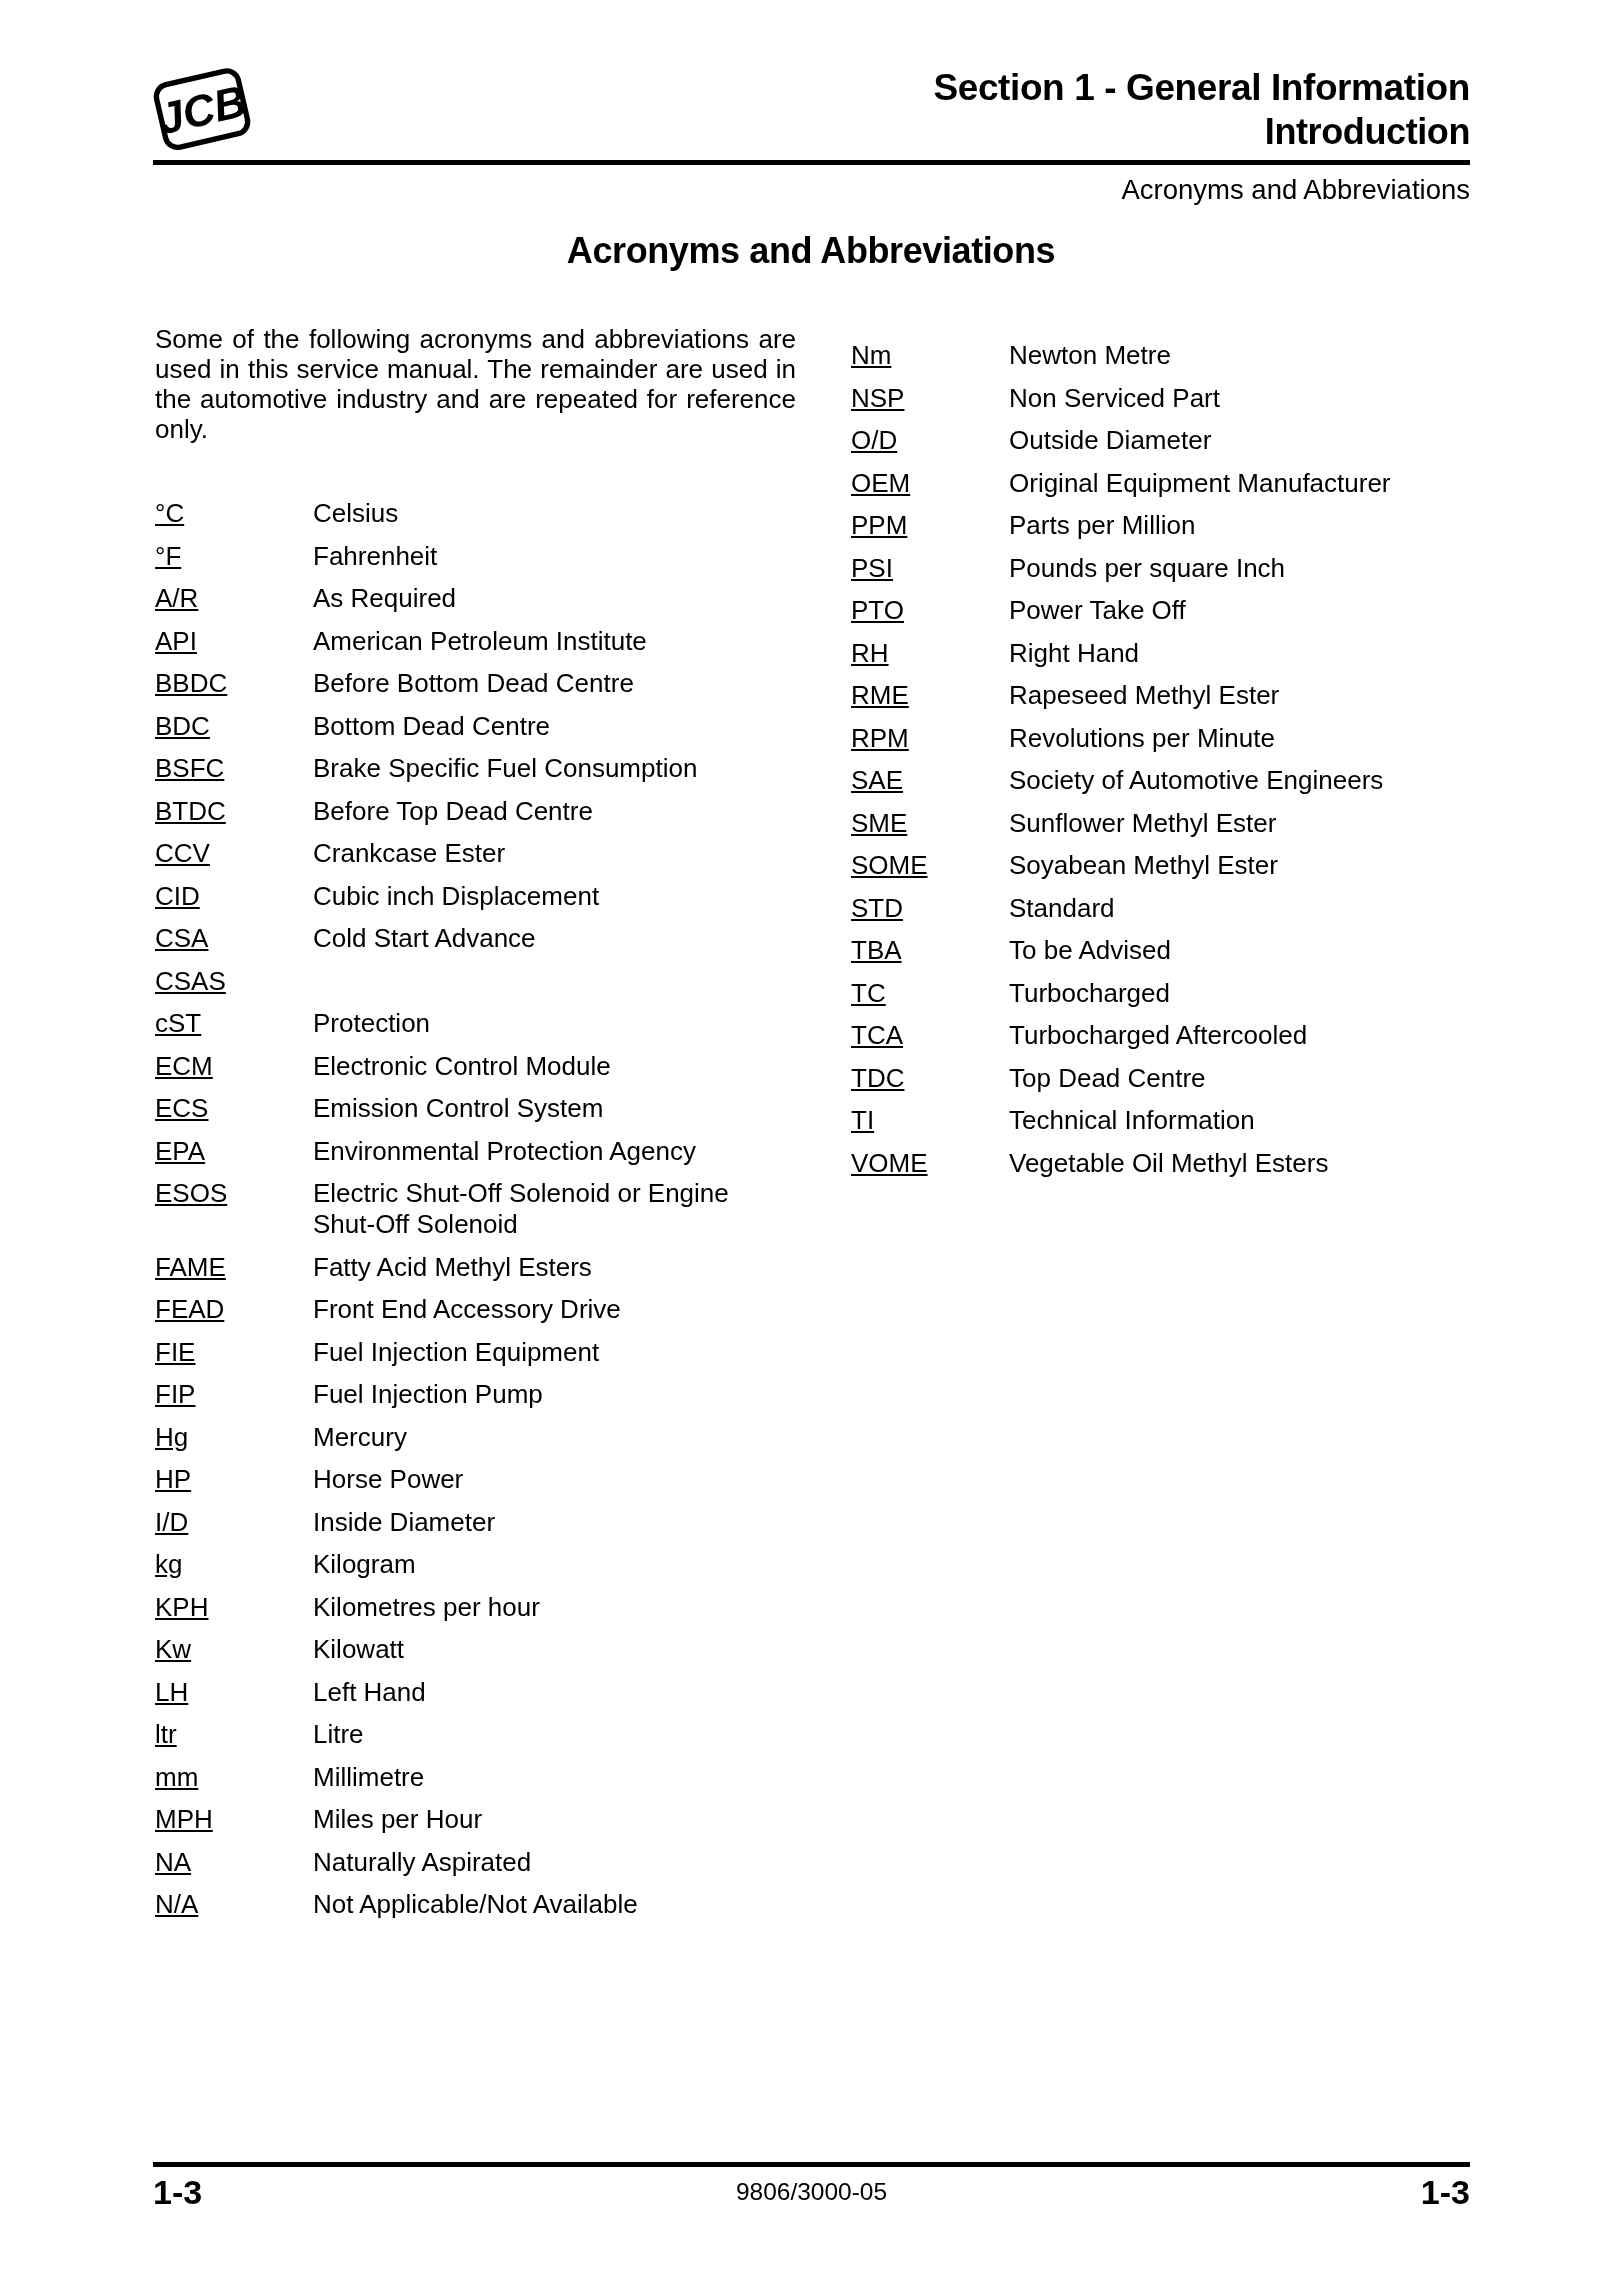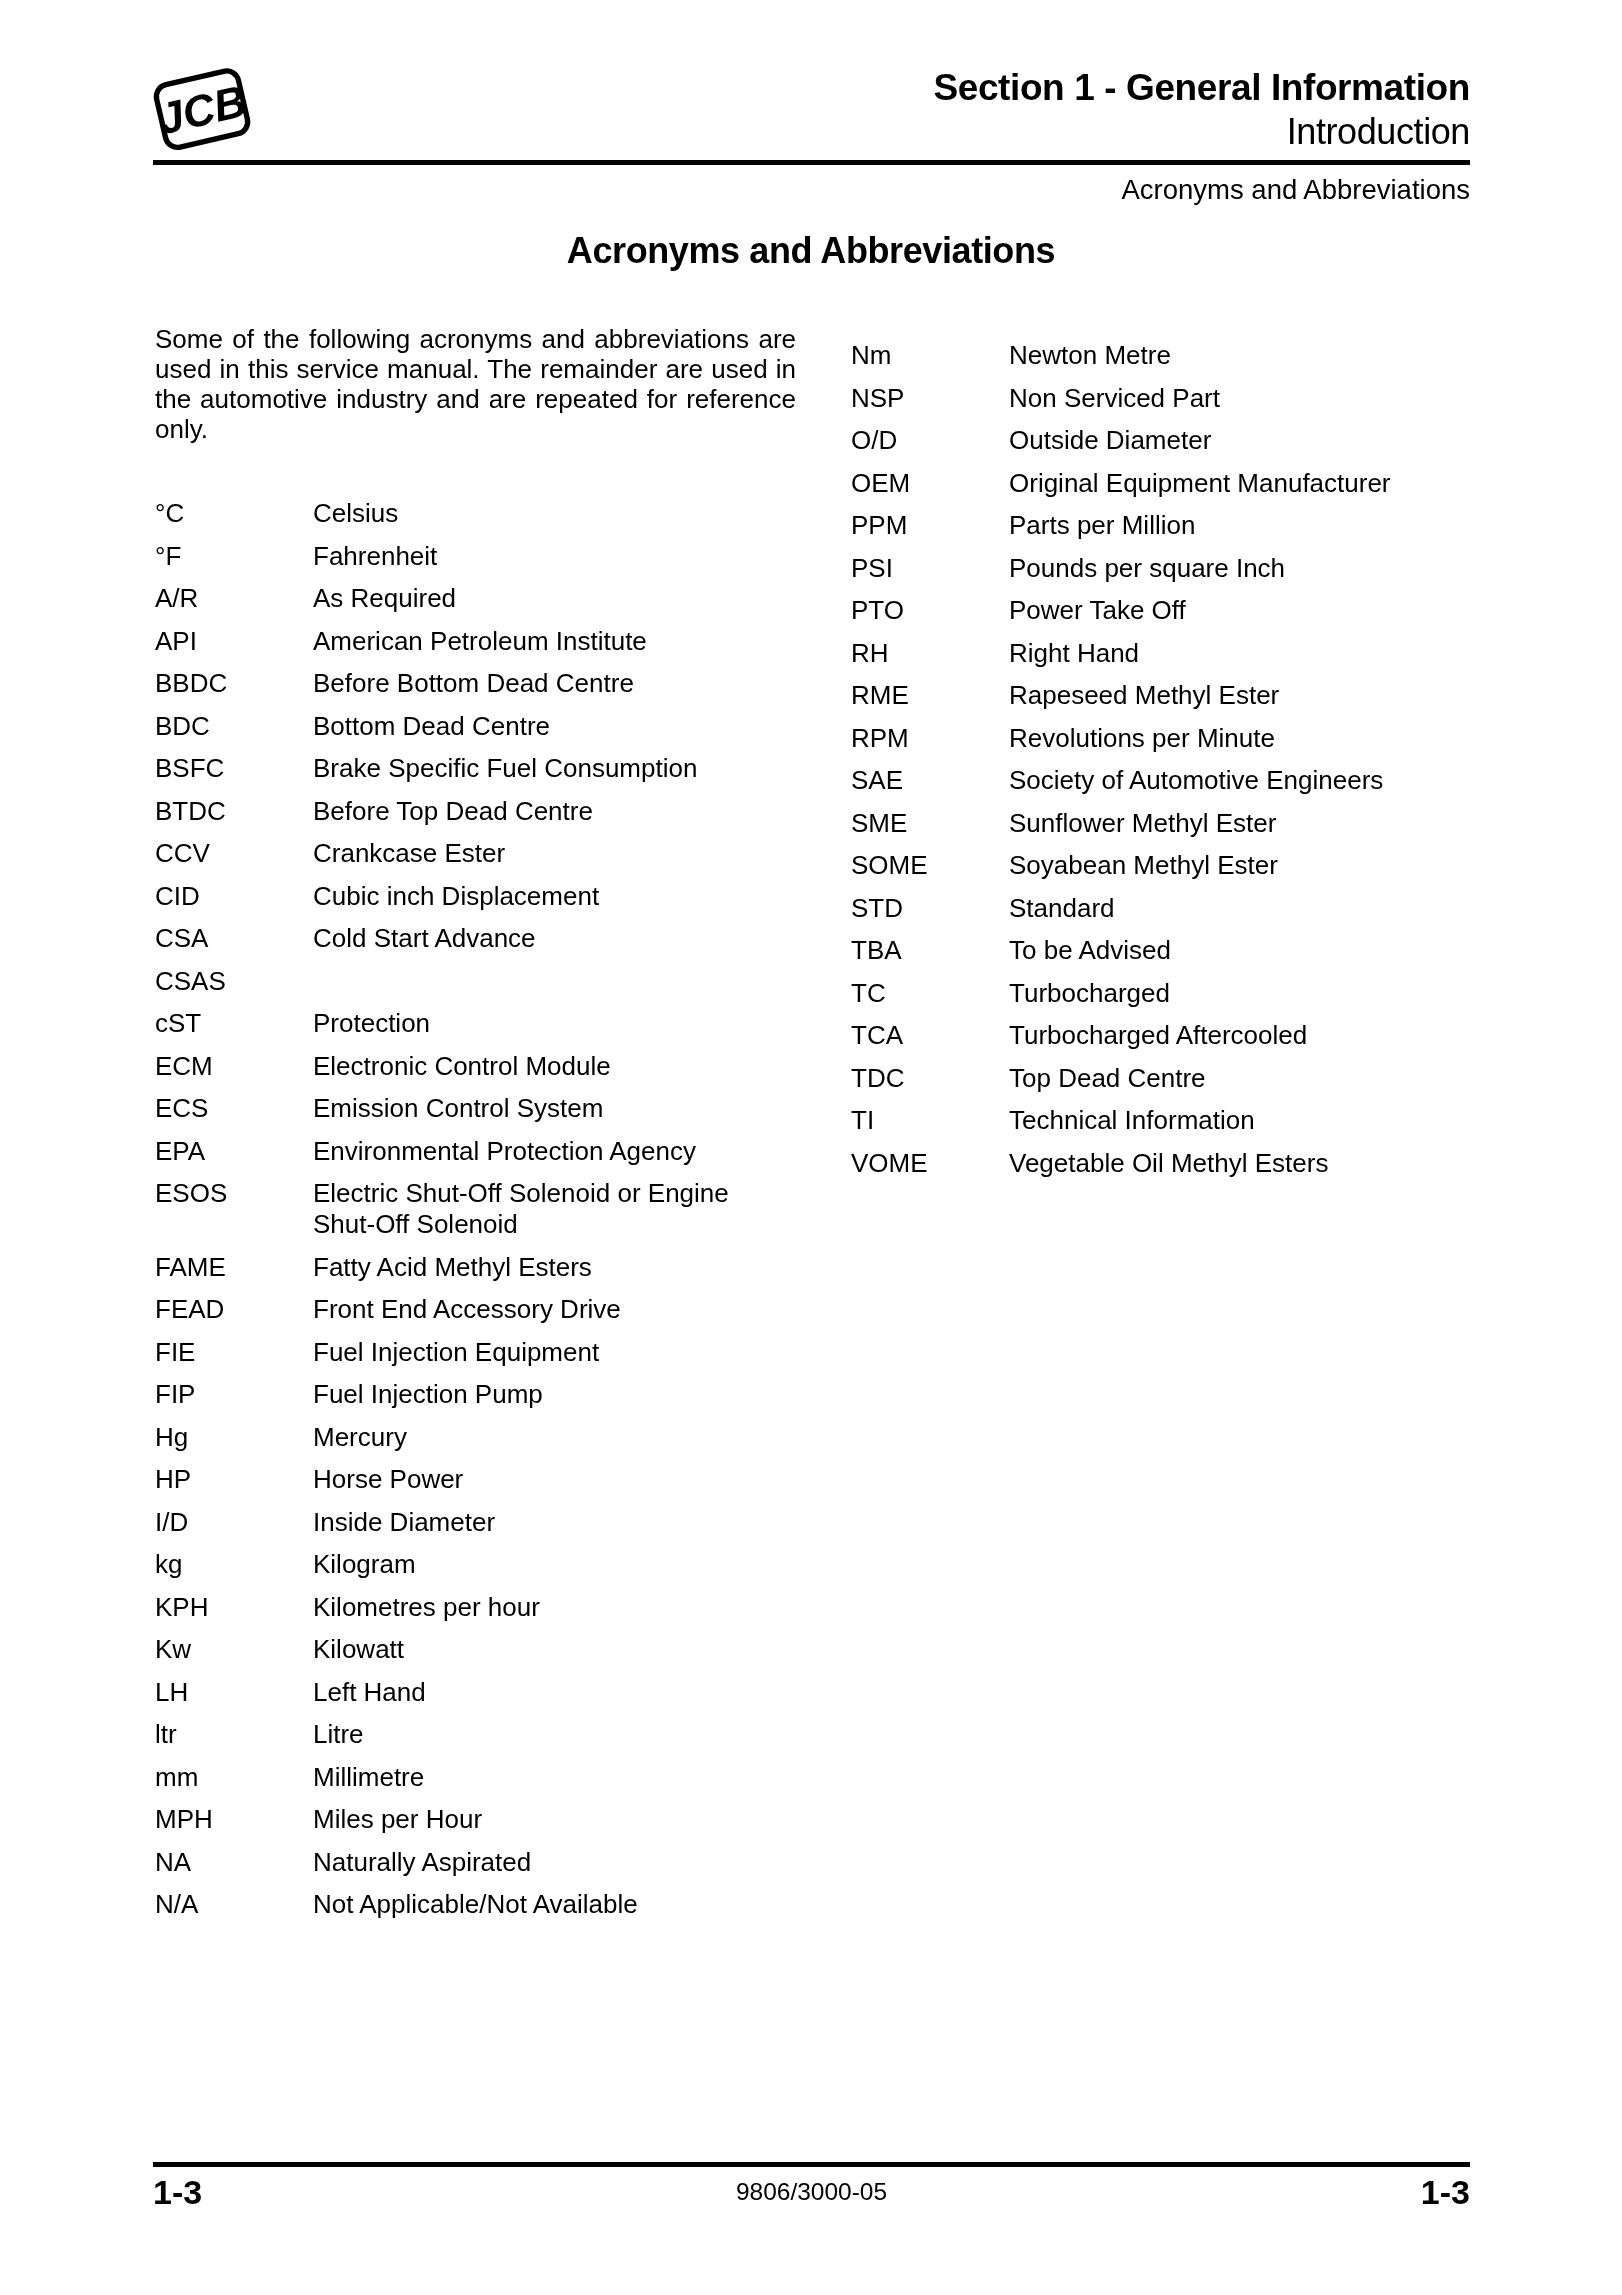--- a/index.html
+++ b/index.html
@@ -32,21 +32,21 @@
     margin-left: 40px;
   }
   .section-title {
     font-size: 37px;
     font-weight: bold;
     line-height: 44px;
     letter-spacing: -0.4px;
   }
   .subsection-title {
     font-size: 36px;
-    font-weight: normal;
+    font-weight: bold;
     line-height: 44px;
     letter-spacing: -0.4px;
   }
   .header-rule {
     position: absolute;
     left: 153px;
     right: 152px;
     top: 160px;
     height: 4.6px;
     background: #000;
@@ -90,20 +90,21 @@
   .entry {
     display: flex;
     margin-bottom: 11.5px;
   }
   .abbr {
     width: 158px;
     flex: none;
     font-size: 26px;
     line-height: 31px;
     white-space: nowrap;
+    text-decoration: underline;
   }
   .def {
     flex: 1;
     font-size: 26px;
     line-height: 31px;
   }
 
   
   .footer-rule {
     position: absolute;

